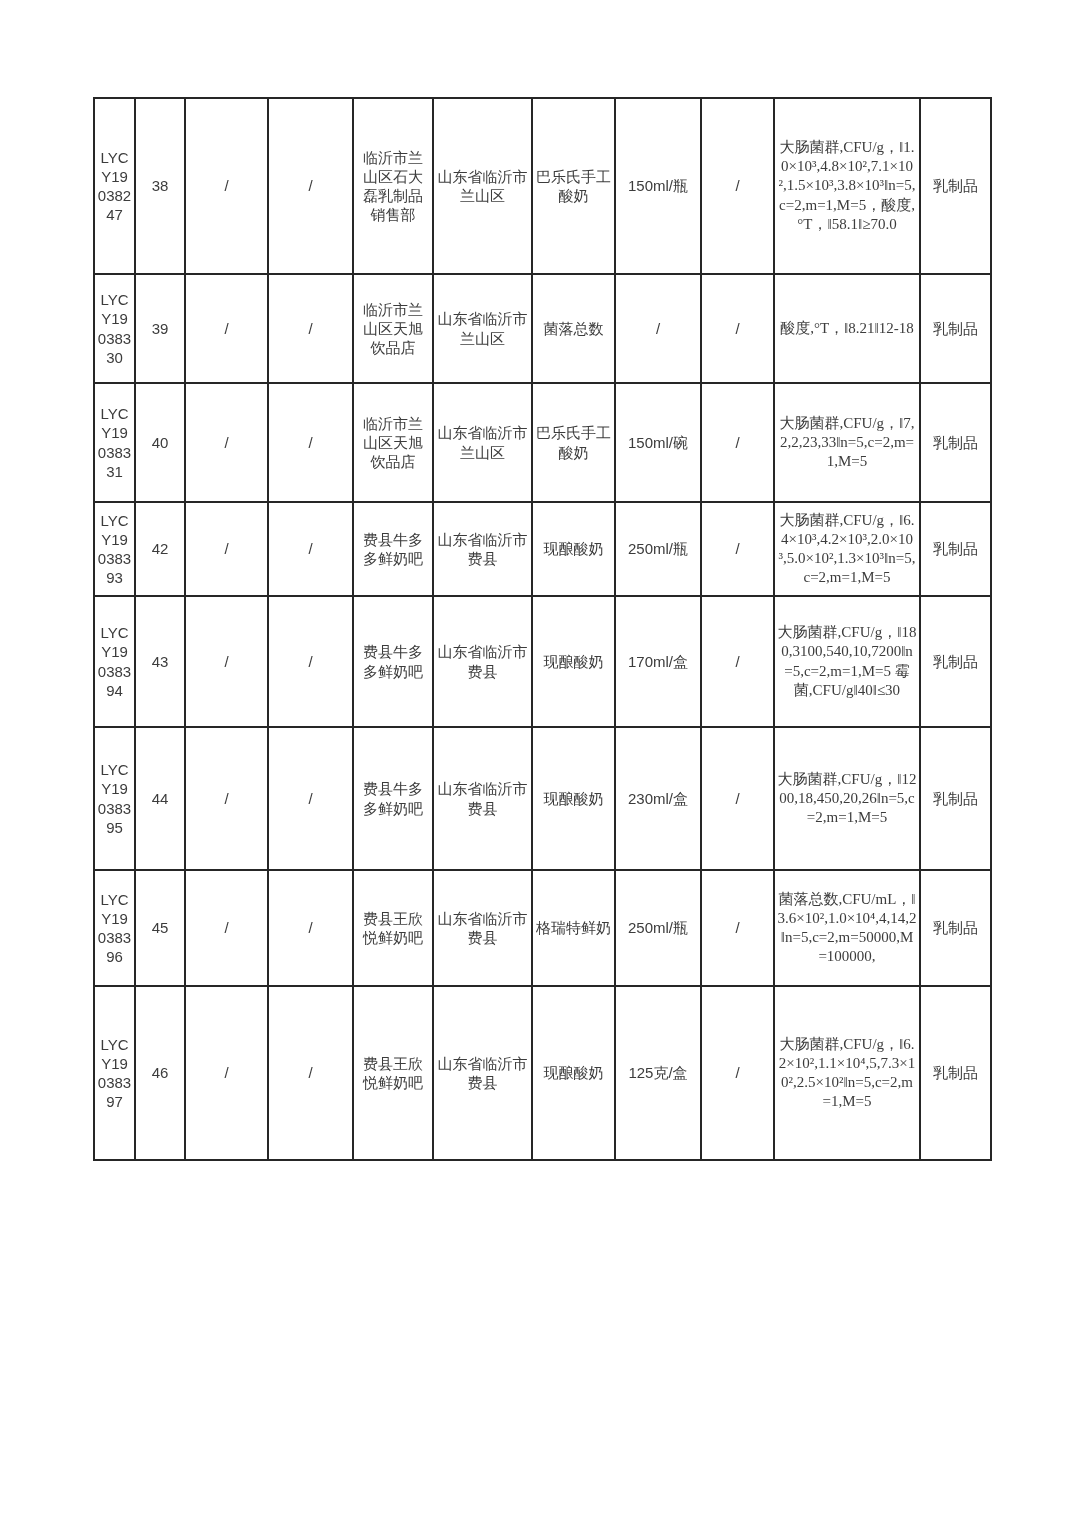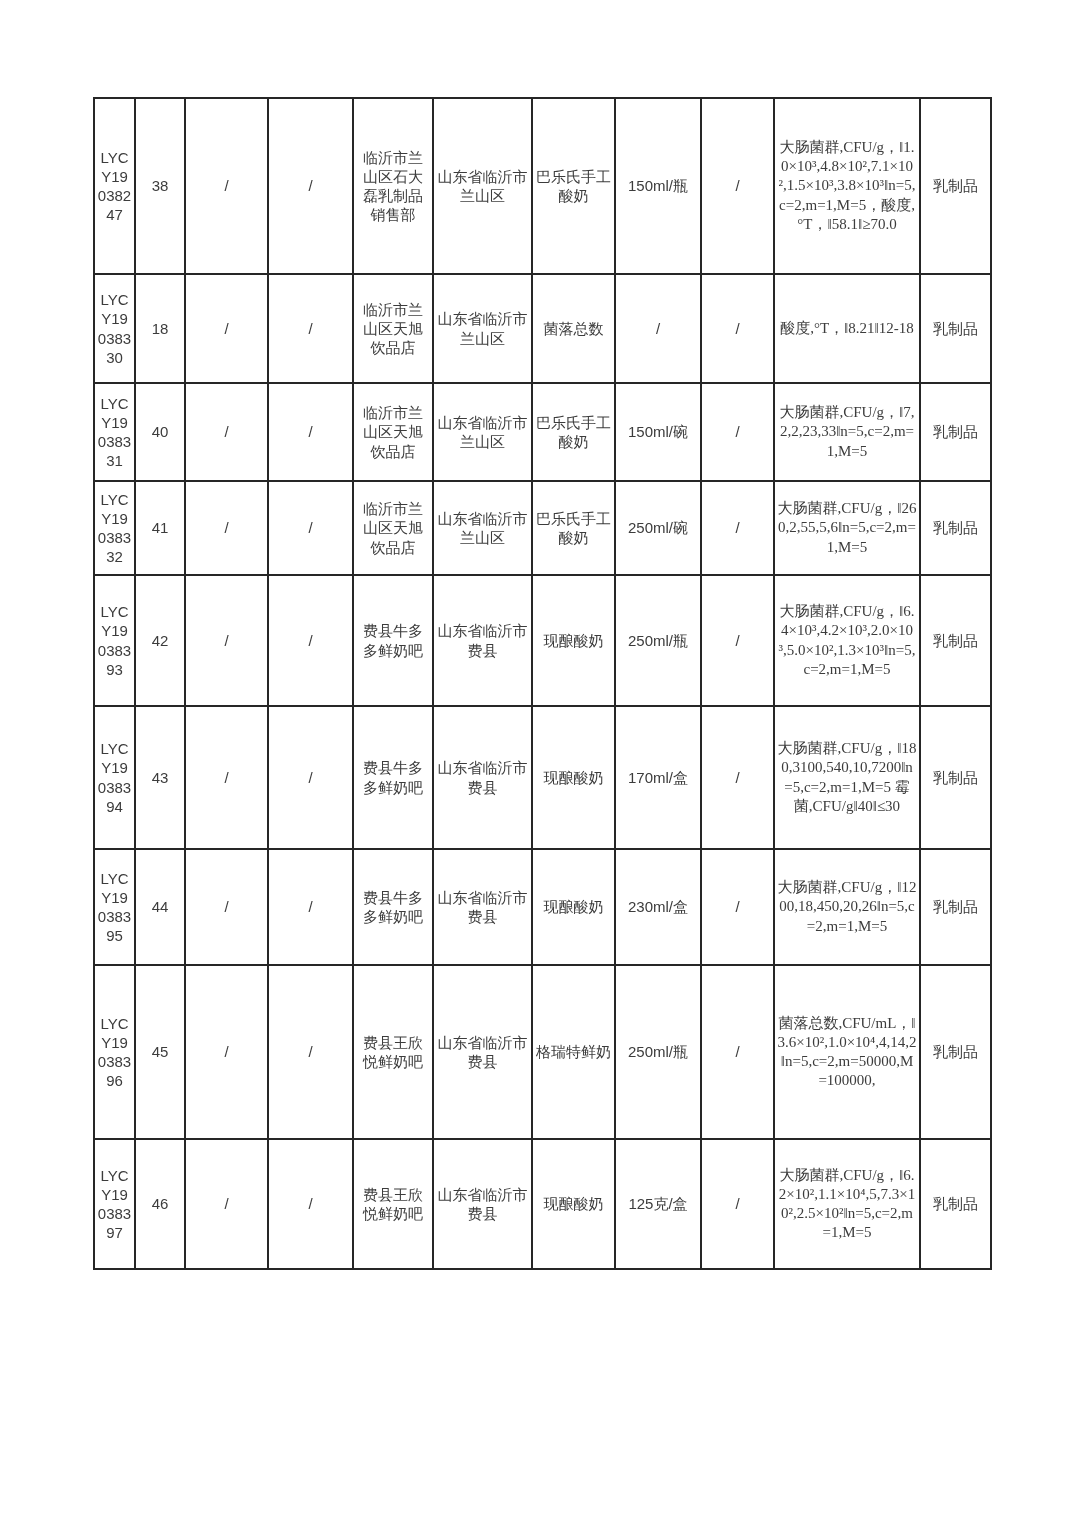--- a/index.html
+++ b/index.html
@@ -40,21 +40,21 @@
   col.c7  { width: 86px; }
   col.c8  { width: 73px; }
   col.c9  { width: 146px; }
   col.c10 { width: 71px; }
   
   td.col-0 { word-break: break-all; padding: 2px 4px; margin-top: 35px; }
   td.col-9 { word-break: break-all; padding: 2px 3px; font-family: Liberation Serif, serif; }
   
   tr:nth-child(1) { height: 176px; }
   tr:nth-child(2) { height: 109px; border-radius: 30px; }
-  tr:nth-child(3) { height: 98px; }
+  tr:nth-child(3) { height: 119px; }
   tr:nth-child(4) { height: 94px;  }
   tr:nth-child(5) { height: 131px; }
   tr:nth-child(6) { height: 143px; }
   tr:nth-child(7) { height: 116px; }
   tr:nth-child(8) { height: 174px; }
   tr:nth-child(9) { height: 130px; }
 </style>
 </head>
 <body>
 
@@ -82,21 +82,21 @@
           <td class="col-4">临沂市兰山区石大磊乳制品销售部</td>
           <td class="col-5">山东省临沂市兰山区</td>
           <td class="col-6">巴乐氏手工酸奶</td>
           <td class="col-7">150ml/瓶</td>
           <td class="col-8">/</td>
           <td class="col-9">大肠菌群,CFU/g，‖1.0×10³,4.8×10²,7.1×10²,1.5×10³,3.8×10³‖n=5,c=2,m=1,M=5，酸度,°T，‖58.1‖≥70.0</td>
           <td class="col-10">乳制品</td>
         </tr>
         <tr>
           <td class="col-0">LYCY19038330</td>
-          <td class="col-1">18</td>
+          <td class="col-1">39</td>
           <td class="col-2">/</td>
           <td class="col-3">/</td>
           <td class="col-4">临沂市兰山区天旭饮品店</td>
           <td class="col-5">山东省临沂市兰山区</td>
           <td class="col-6">菌落总数</td>
           <td class="col-7">/</td>
           <td class="col-8">/</td>
           <td class="col-9">酸度,°T，‖8.21‖12-18</td>
           <td class="col-10">乳制品</td>
         </tr>
@@ -104,33 +104,20 @@
           <td class="col-0">LYCY19038331</td>
           <td class="col-1">40</td>
           <td class="col-2">/</td>
           <td class="col-3">/</td>
           <td class="col-4">临沂市兰山区天旭饮品店</td>
           <td class="col-5">山东省临沂市兰山区</td>
           <td class="col-6">巴乐氏手工酸奶</td>
           <td class="col-7">150ml/碗</td>
           <td class="col-8">/</td>
           <td class="col-9">大肠菌群,CFU/g，‖7,2,2,23,33‖n=5,c=2,m=1,M=5</td>
-          <td class="col-10">乳制品</td>
-        </tr>
-        <tr>
-          <td class="col-0">LYCY19038332</td>
-          <td class="col-1">41</td>
-          <td class="col-2">/</td>
-          <td class="col-3">/</td>
-          <td class="col-4">临沂市兰山区天旭饮品店</td>
-          <td class="col-5">山东省临沂市兰山区</td>
-          <td class="col-6">巴乐氏手工酸奶</td>
-          <td class="col-7">250ml/碗</td>
-          <td class="col-8">/</td>
-          <td class="col-9">大肠菌群,CFU/g，‖260,2,55,5,6‖n=5,c=2,m=1,M=5</td>
           <td class="col-10">乳制品</td>
         </tr>
         <tr>
           <td class="col-0">LYCY19038393</td>
           <td class="col-1">42</td>
           <td class="col-2">/</td>
           <td class="col-3">/</td>
           <td class="col-4">费县牛多多鲜奶吧</td>
           <td class="col-5">山东省临沂市费县</td>
           <td class="col-6">现酿酸奶</td>

